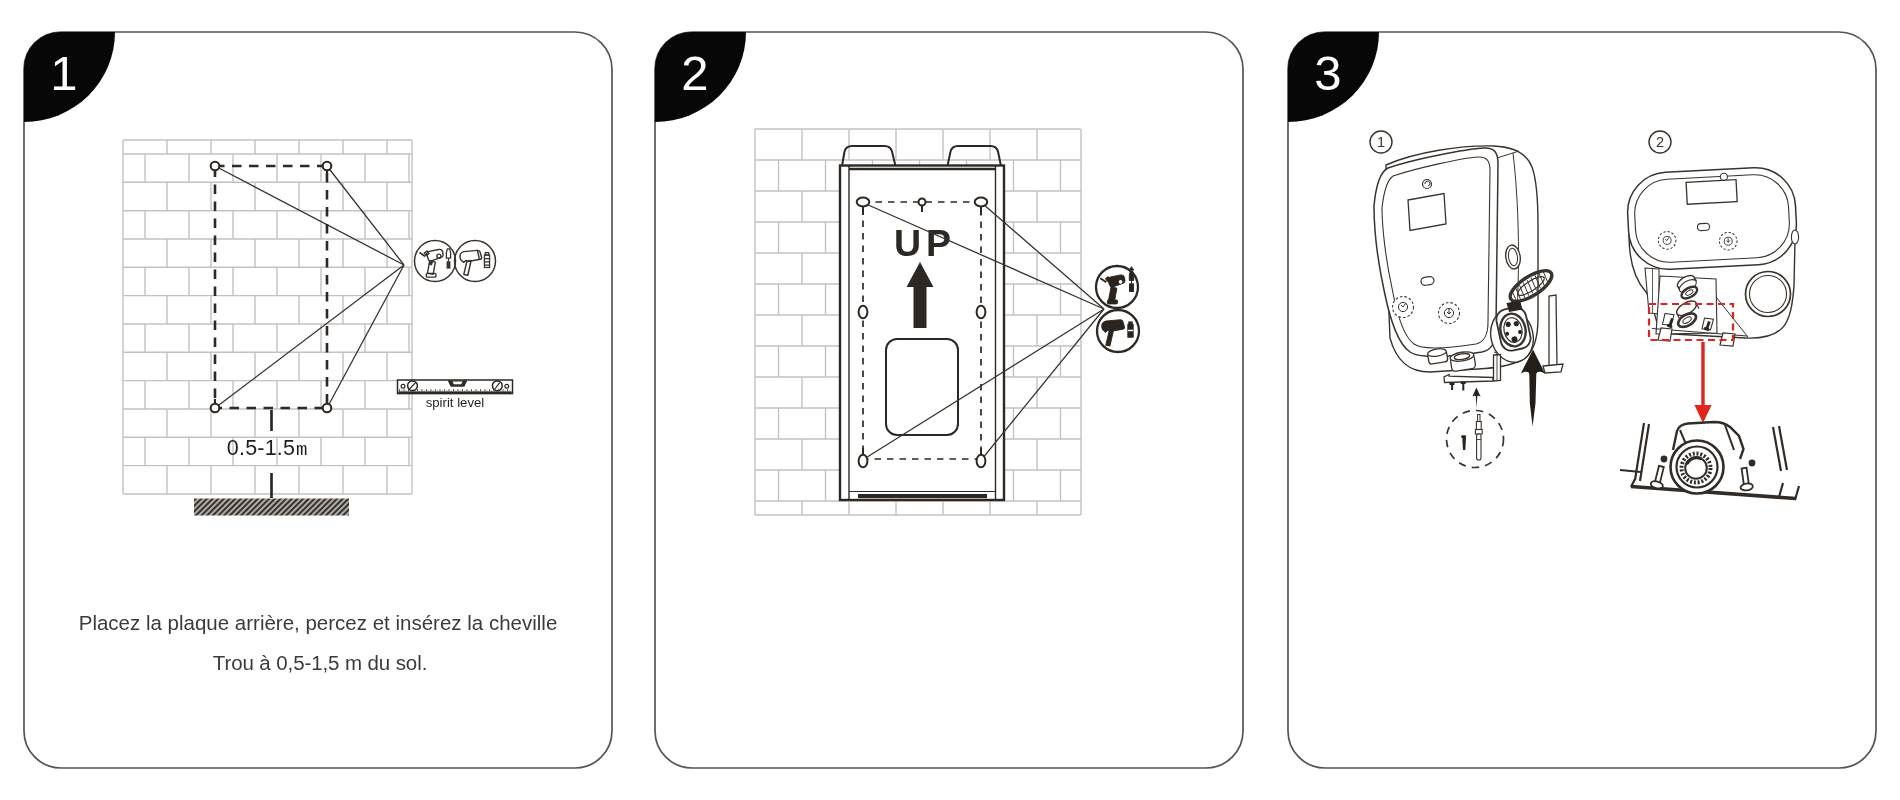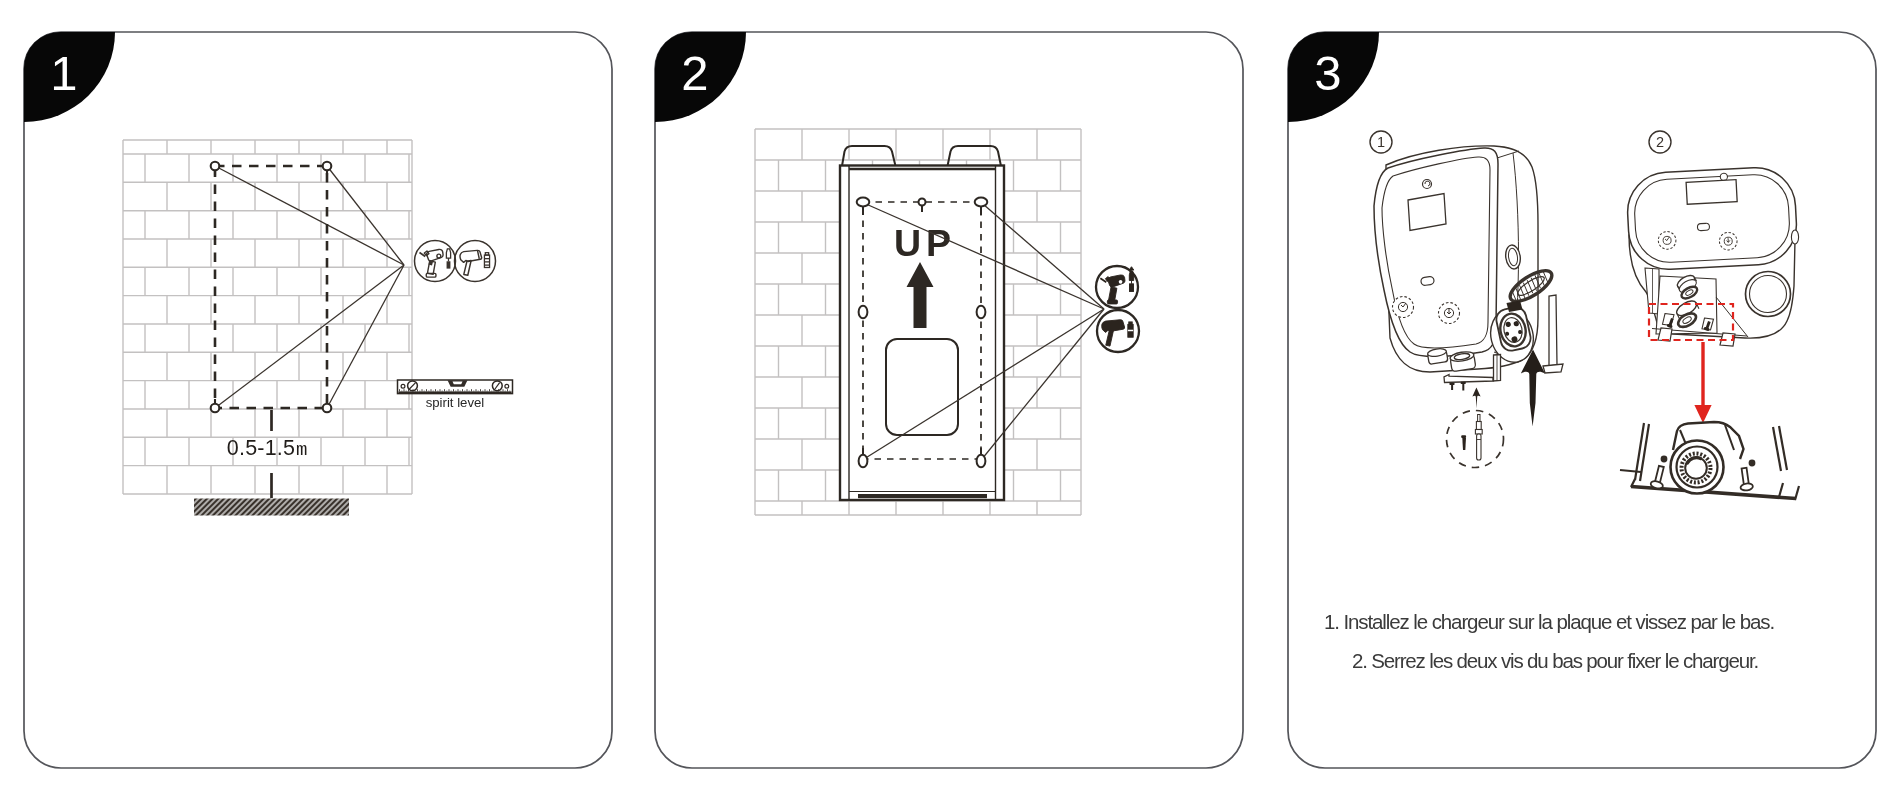--- a/index.html
+++ b/index.html
@@ -257,21 +257,23 @@
 <text x="296" y="454.5" font-size="19" fill="#211d1a" font-family="Liberation Mono, monospace">m</text>
 
 <rect x="194" y="498.5" width="155" height="17" fill="url(#hatch1)"></rect>
 </g>
     </svg>
 
 <div class="flap">
       <span>1</span>
     </div>
 
-
+<div class="cap" style="left:0;width:590px;top:580px;letter-spacing:0px">Placez la plaque arrière, percez et insérez la cheville</div>
+
+<div class="cap" style="left:2px;width:590px;top:620px;letter-spacing:-0.1px">Trou à 0,5-1,5 m du sol.</div>
 </div>
 
 <div class="panel" style="left:654px">
 <svg class="base" width="590" height="738" viewBox="0 0 590 738">
 <g transform="translate(-654,-31)">
 
 <rect x="655" y="32" width="588" height="736" rx="37" fill="#fff" stroke="#54555a" stroke-width="1.7"></rect>
 
 <g stroke="#c3c1c1" stroke-width="1.4" fill="none">
 <line x1="755.0" y1="129.0" x2="1081.0" y2="129.0"></line>
@@ -677,15 +679,13 @@
             <ellipse cx="1746" cy="487" rx="6.2" ry="3.4"></ellipse>
 </g>
 </g>
 </g>
     </svg>
 
 <div class="flap">
       <span>3</span>
     </div>
 
-<div class="cap" style="left:-33px;width:590px;top:579px;letter-spacing:-1.1px">1. Installez le chargeur sur la plaque et vissez par le bas.</div>
-
-<div class="cap" style="left:-27px;width:590px;top:618px;letter-spacing:-1.15px">2. Serrez les deux vis du bas pour fixer le chargeur.</div>
+
 </div>
 </body></html>

